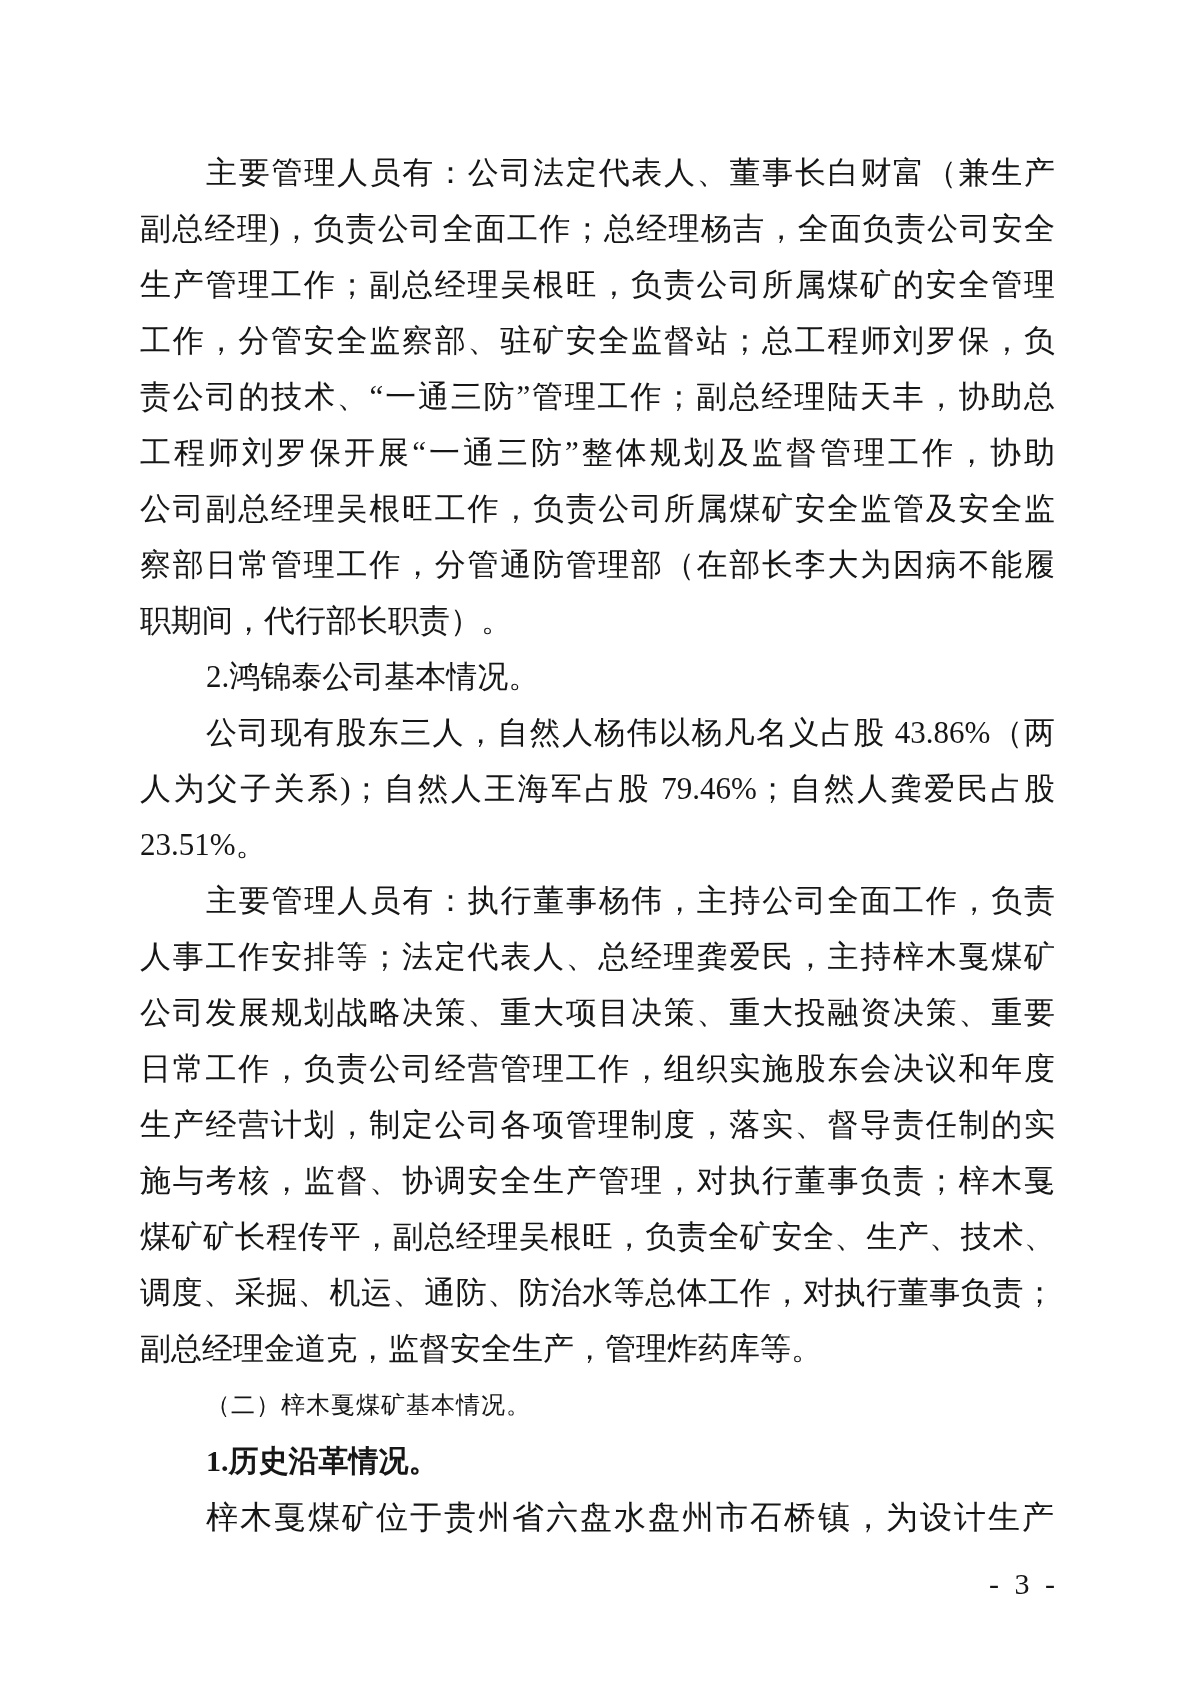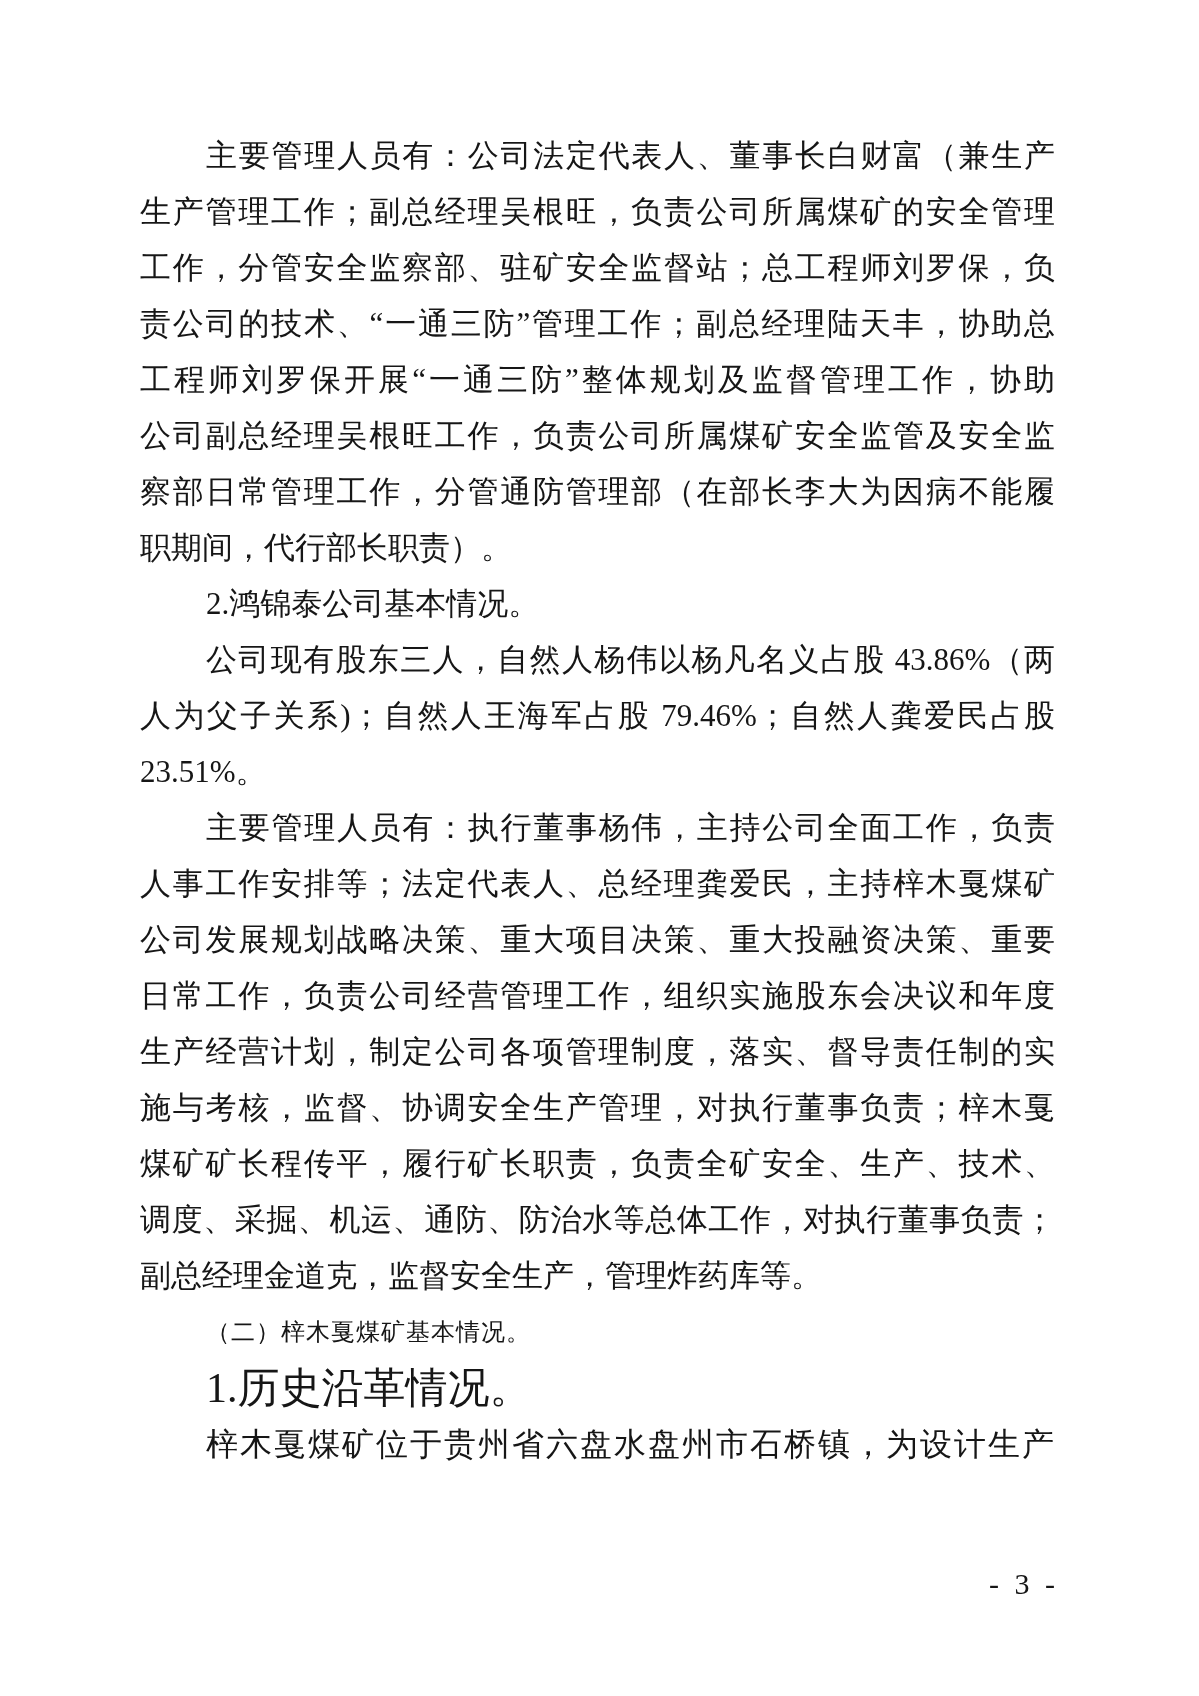--- a/index.html
+++ b/index.html
@@ -12,21 +12,21 @@
     position: relative;
     width: 1199px;
     height: 1696px;
     margin: 0 auto;
     background: #ffffff;
     color: #161616;
     overflow: hidden;
   }
   .doc-body {
     position: absolute;
-    top: 128px;
+    top: 145px;
     left: 140px;
     width: 915px;
   }
   .line {
     display: block;
     height: 56px;
     line-height: 56px;
     font-size: 31px;
     overflow: hidden;
     white-space: normal;
@@ -39,22 +39,22 @@
   .line.left {
     text-align: left;
     text-align-last: left;
   }
   .line.indent { text-indent: 66px; }
   .line.style-kaiti-heading {
     font-size: 24px;
     letter-spacing: 1px;
   }
   .line.style-bold-heading {
-    font-weight: normal;
-    font-size: 42px;
+    font-weight: bold;
+    font-size: 30px;
   }
   .line.style-kaiti-para {
     font-size: 32px;
     letter-spacing: 1px;
   }
   .page-number {
     position: absolute;
     top: 1562px;
     right: 140px;
     height: 44px;
@@ -64,38 +64,39 @@
     text-align: right;
     color: #161616;
   }
 </style>
 </head>
 <body>
 
 <div class="page">
   <div class="doc-body" id="doc-body">
       <div class="line style-body justify indent">主要管理人员有：公司法定代表人、董事长白财富（兼生产</div>
+      <div class="line style-body justify">副总经理)，负责公司全面工作；总经理杨吉，全面负责公司安全</div>
       <div class="line style-body justify">生产管理工作；副总经理吴根旺，负责公司所属煤矿的安全管理</div>
       <div class="line style-body justify">工作，分管安全监察部、驻矿安全监督站；总工程师刘罗保，负</div>
       <div class="line style-body justify">责公司的技术、“一通三防”管理工作；副总经理陆天丰，协助总</div>
       <div class="line style-body justify">工程师刘罗保开展“一通三防”整体规划及监督管理工作，协助</div>
       <div class="line style-body justify">公司副总经理吴根旺工作，负责公司所属煤矿安全监管及安全监</div>
       <div class="line style-body justify">察部日常管理工作，分管通防管理部（在部长李大为因病不能履</div>
       <div class="line style-body left">职期间，代行部长职责）。</div>
       <div class="line style-body left indent">2.鸿锦泰公司基本情况。</div>
       <div class="line style-body justify indent">公司现有股东三人，自然人杨伟以杨凡名义占股 43.86%（两</div>
       <div class="line style-body justify">人为父子关系)；自然人王海军占股 79.46%；自然人龚爱民占股</div>
       <div class="line style-body left">23.51%。</div>
       <div class="line style-body justify indent">主要管理人员有：执行董事杨伟，主持公司全面工作，负责</div>
       <div class="line style-body justify">人事工作安排等；法定代表人、总经理龚爱民，主持梓木戛煤矿</div>
       <div class="line style-body justify">公司发展规划战略决策、重大项目决策、重大投融资决策、重要</div>
       <div class="line style-body justify">日常工作，负责公司经营管理工作，组织实施股东会决议和年度</div>
       <div class="line style-body justify">生产经营计划，制定公司各项管理制度，落实、督导责任制的实</div>
       <div class="line style-body justify">施与考核，监督、协调安全生产管理，对执行董事负责；梓木戛</div>
-      <div class="line style-body justify">煤矿矿长程传平，履行矿长职责，负责全矿安全、生产、技术、</div>
+      <div class="line style-body justify">煤矿矿长程传平，副总经理吴根旺，负责全矿安全、生产、技术、</div>
       <div class="line style-body justify">调度、采掘、机运、通防、防治水等总体工作，对执行董事负责；</div>
       <div class="line style-body left">副总经理金道克，监督安全生产，管理炸药库等。</div>
       <div class="line style-kaiti-heading left indent">（二）梓木戛煤矿基本情况。</div>
       <div class="line style-bold-heading left indent">1.历史沿革情况。</div>
       <div class="line style-kaiti-para justify indent">梓木戛煤矿位于贵州省六盘水盘州市石桥镇，为设计生产能</div>
     </div>
   <div class="page-number">- 3 -</div>
 </div>
 
 </body></html>

